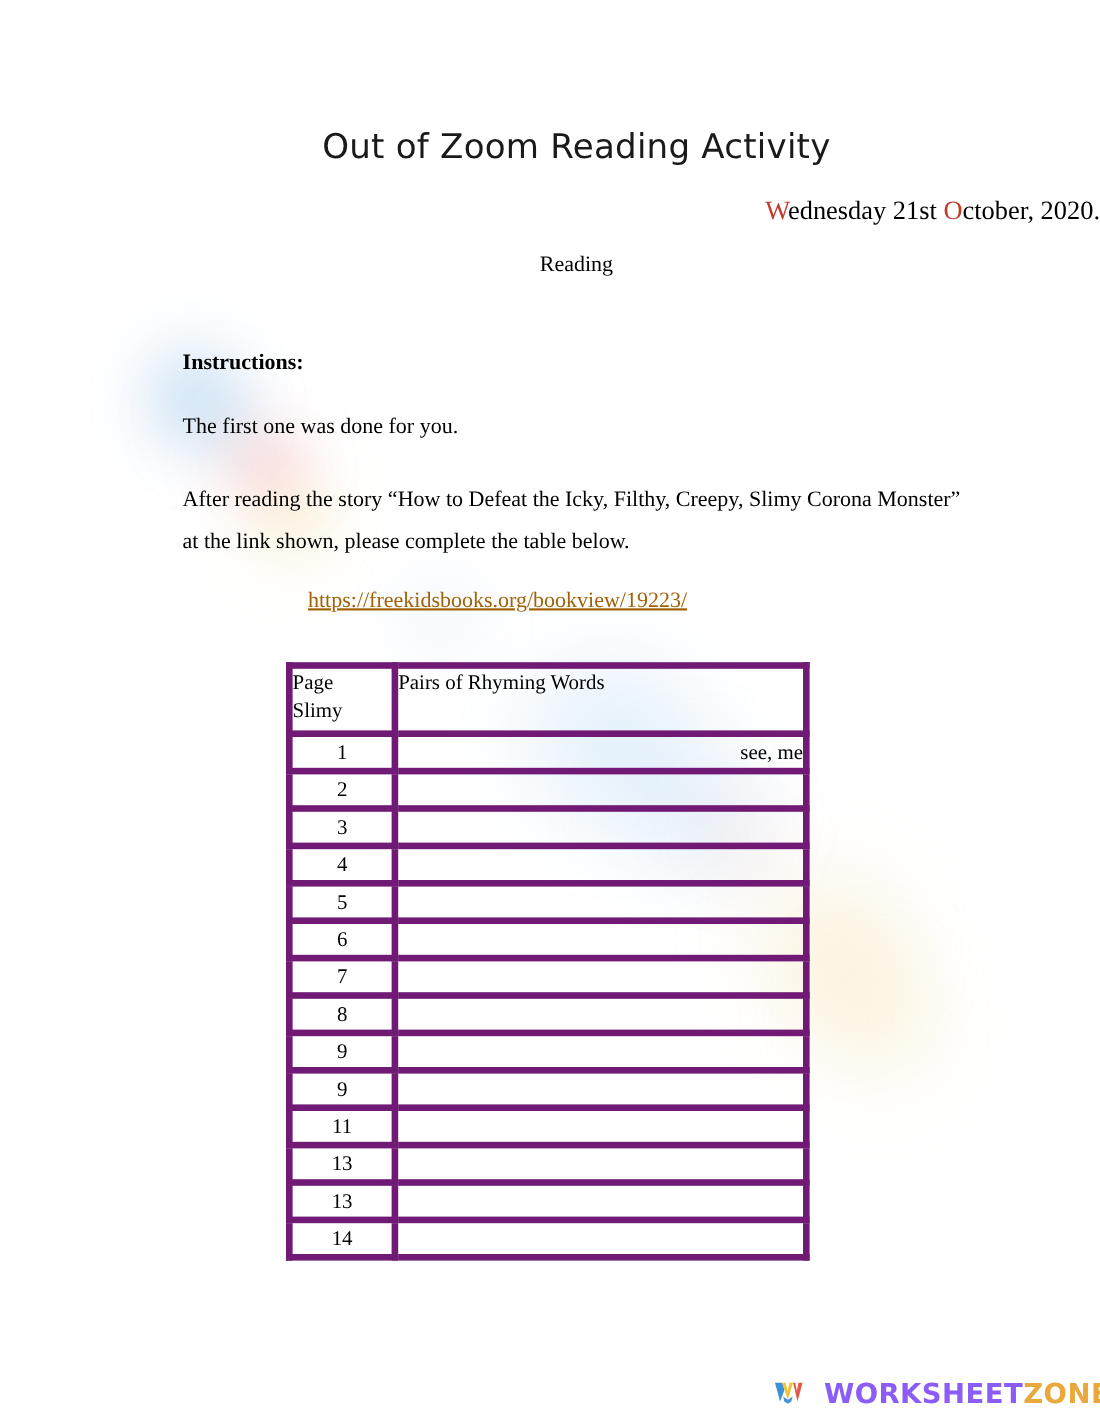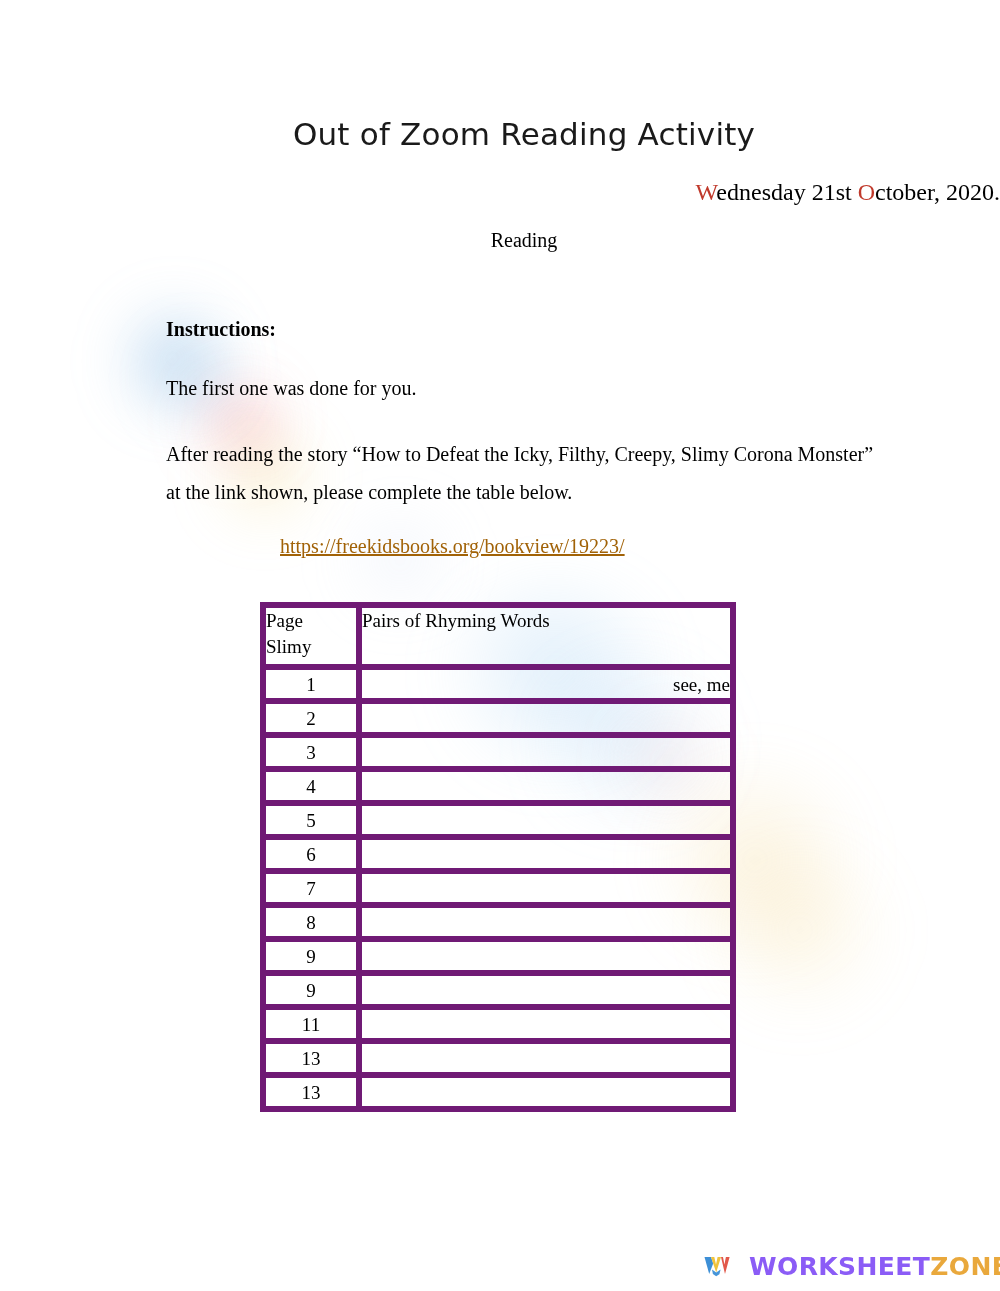--- a/index.html
+++ b/index.html
@@ -298,20 +298,24 @@
             <td class="cell-words"></td>
           </tr>
           <tr>
             <td class="cell-num">13</td>
             <td class="cell-words"></td>
           </tr>
           <tr>
             <td class="cell-num">13</td>
             <td class="cell-words"></td>
           </tr>
+          <tr>
+            <td class="cell-num">14</td>
+            <td class="cell-words"></td>
+          </tr>
         </tbody>
       </table>
     </div>
 
   </div>
 
   <div class="footer-logo">
     <svg class="logo-mark" viewBox="0 0 34 34">
       <path d="M4.5 8 L9.2 25 L13.2 14.5 L11.0 8 Z" fill="#3d8fd6"></path>
       <path d="M11.0 8 L16.2 23.5 L21.0 8 L17.6 8 L16.0 15.5 L14.3 8 Z" fill="#f0c33c"></path>

